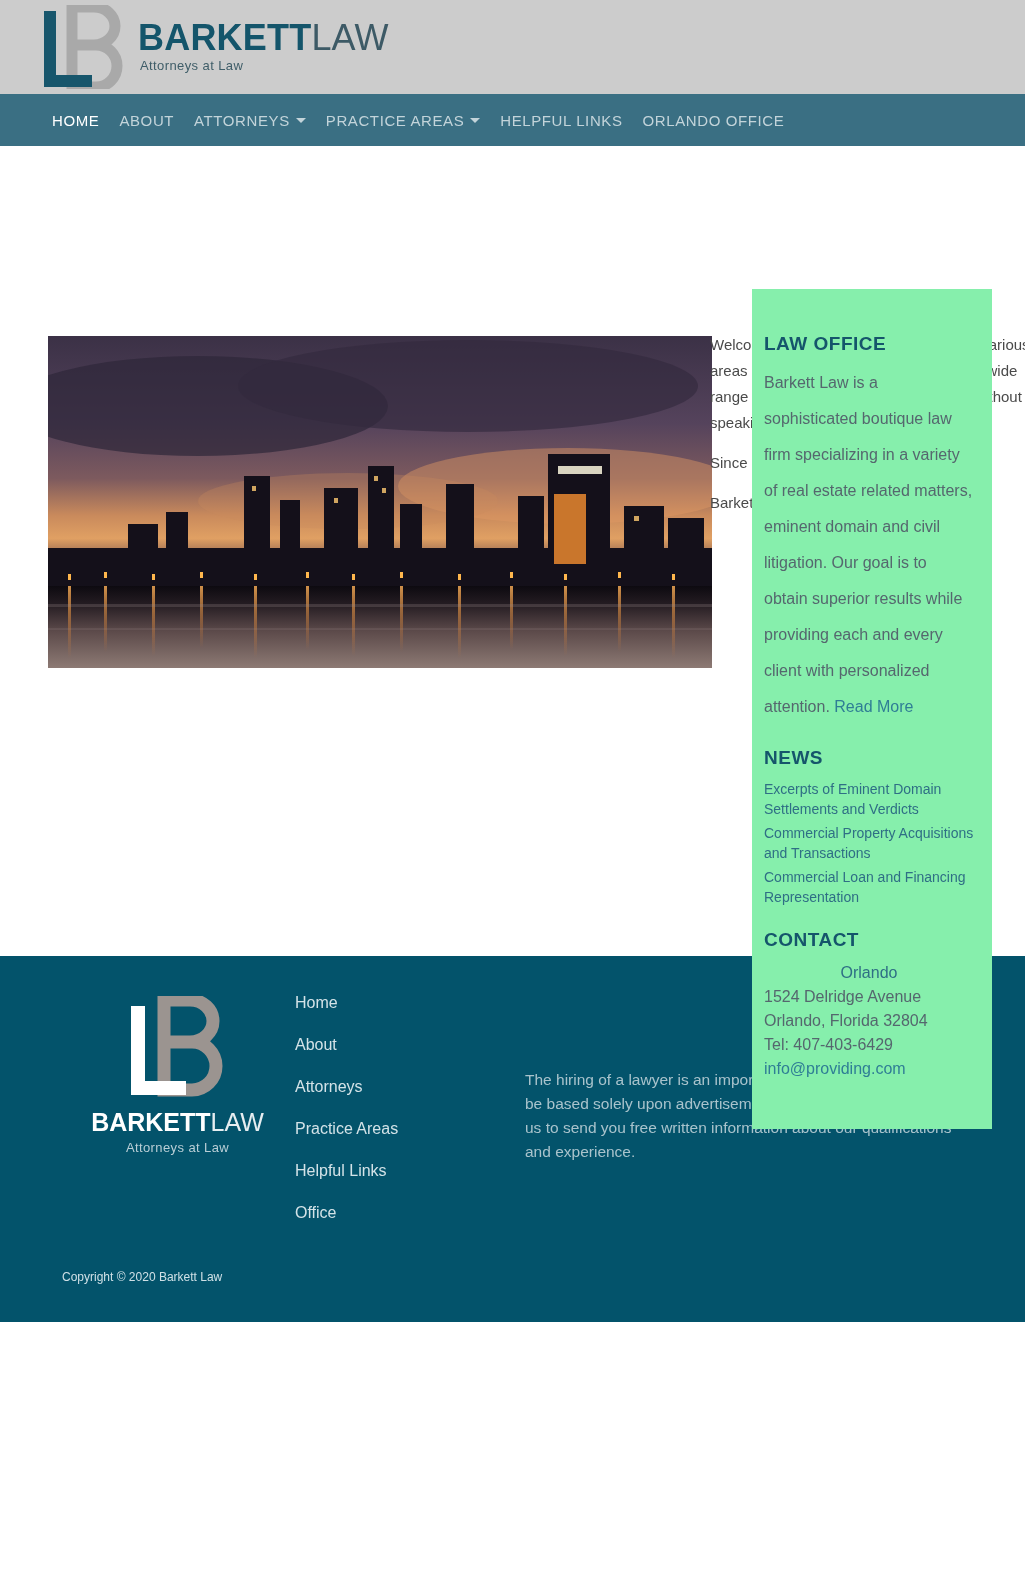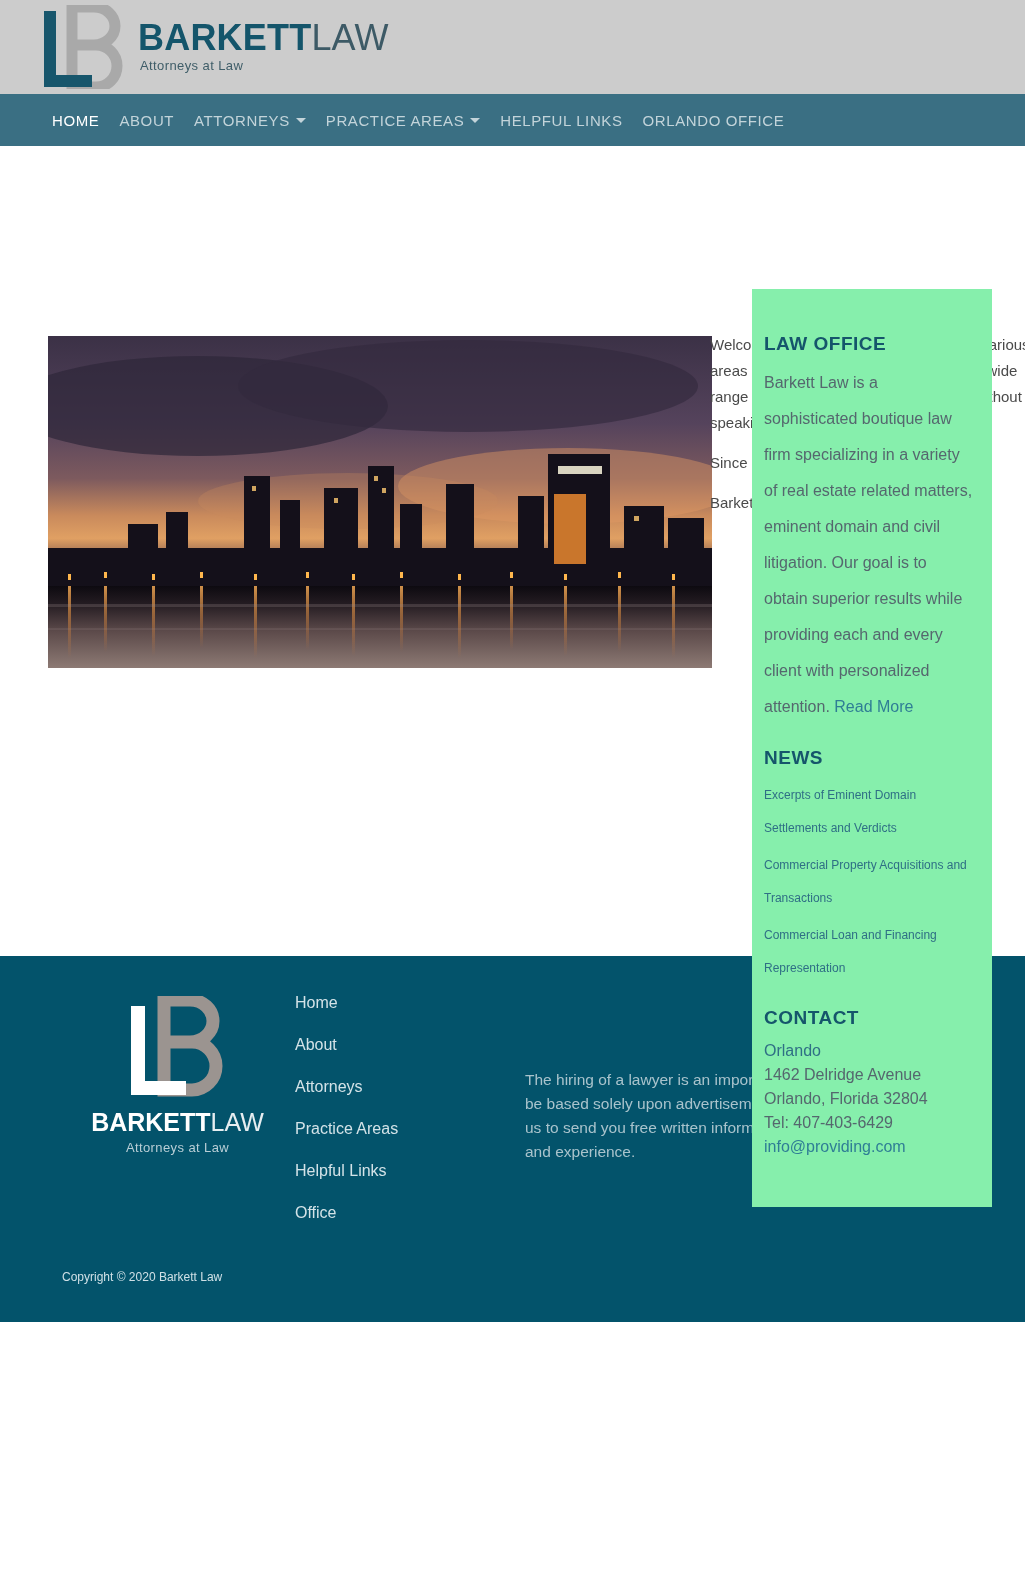--- a/index.html
+++ b/index.html
@@ -136,28 +136,28 @@
     line-height: 36px;
   }
   .read-more { color: #2f7e95; cursor: pointer; }
 
   .side-block { margin-bottom: 22px; }
   .side-block.news { margin-top: 14px; }
 
   .news-link {
     display: block;
     color: #2f6f85;
-    font-size: 12px;
-    line-height: 33px;
+    font-size: 14px;
+    line-height: 20px;
     margin-bottom: 4px;
     cursor: pointer;
   }
 
   .contact-line { color: #55676e; font-size: 16px; line-height: 24px; }
-  .contact-city { color: #2f6f85; }
+  .contact-city { color: #2f6f85; text-align: center; }
   .contact-email { color: #2f7e95; cursor: pointer; display: block; }
 
   
   .footer {
     background: #03536b;
     padding: 34px 0 0 0;
     position: relative;
   }
   .footer-top { display: flex; padding: 0 0 0 60px; }
 
@@ -358,21 +358,21 @@
     <div class="side-block news">
       <div class="side-heading">NEWS</div>
       <a class="news-link">Excerpts of Eminent Domain Settlements and Verdicts</a>
       <a class="news-link">Commercial Property Acquisitions and Transactions</a>
       <a class="news-link">Commercial Loan and Financing Representation</a>
     </div>
 
     <div class="side-block">
       <div class="side-heading">CONTACT</div>
       <div class="contact-line contact-city">Orlando</div>
-      <div class="contact-line">1462 Delridge Avenue</div>
+      <div class="contact-line">1524 Delridge Avenue</div>
       <div class="contact-line">Orlando, Florida 32804</div>
       <div class="contact-line">Tel: 407-403-6429</div>
       <a class="contact-line contact-email">info@providing.com</a>
     </div>
 
   </aside>
 </div>
 
 <footer class="footer">
   <div class="footer-top">

